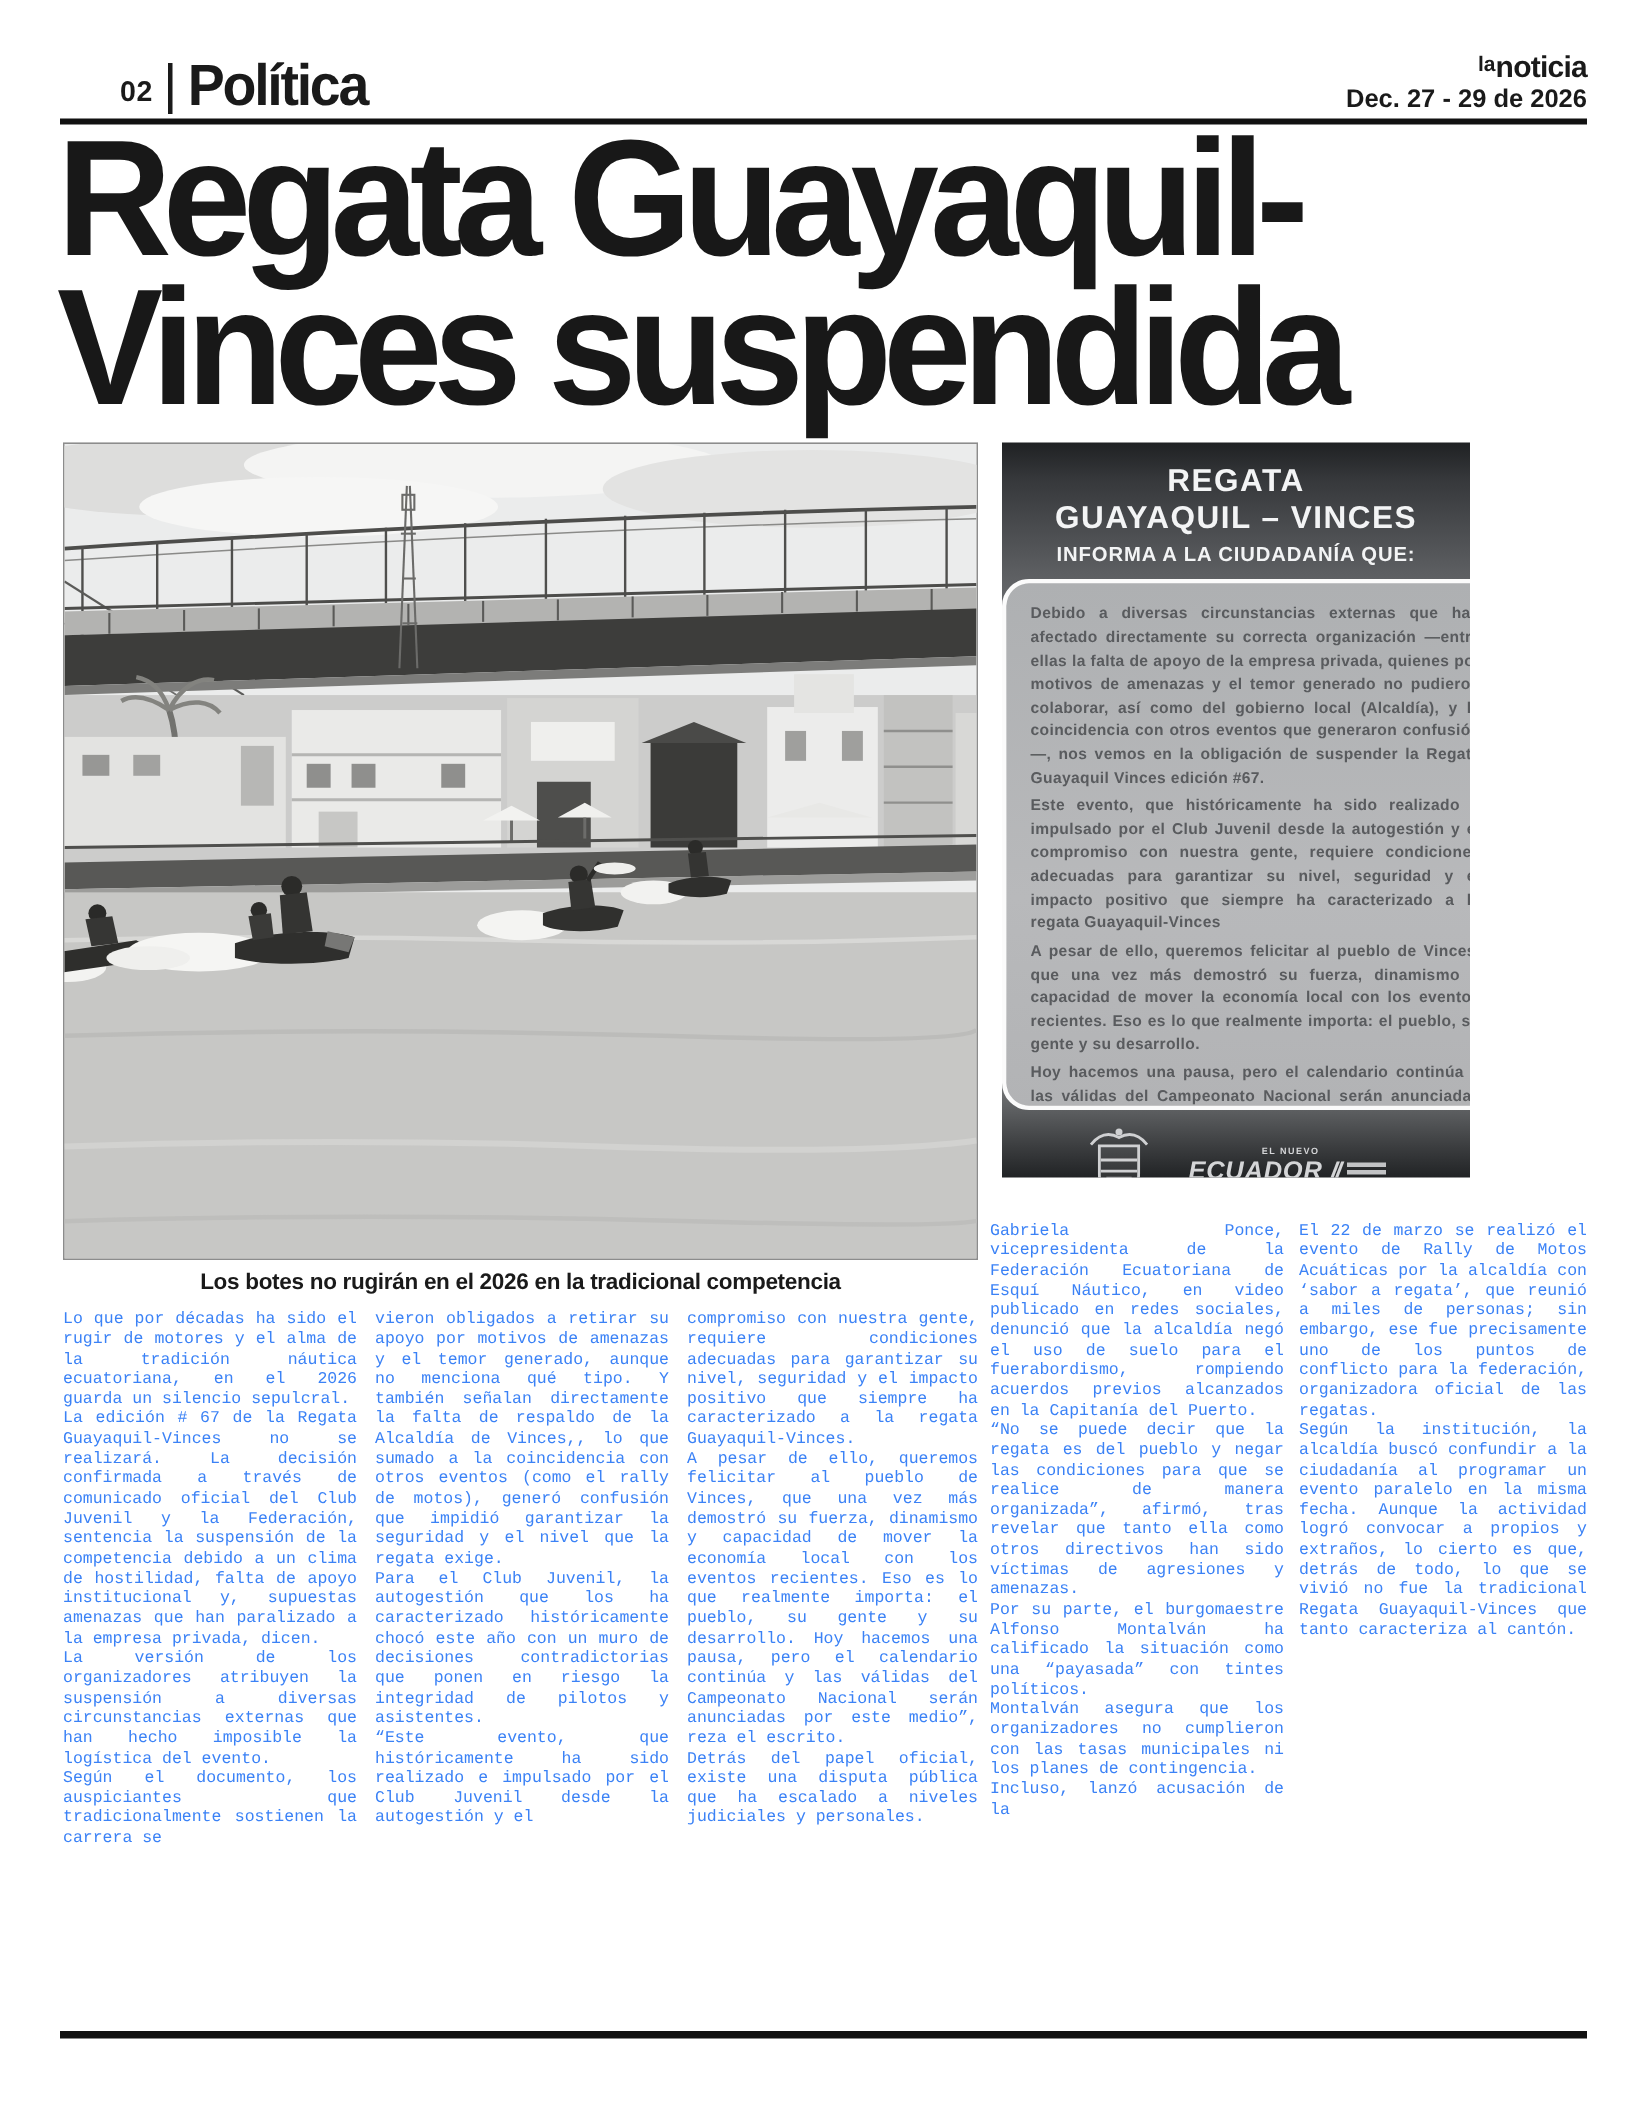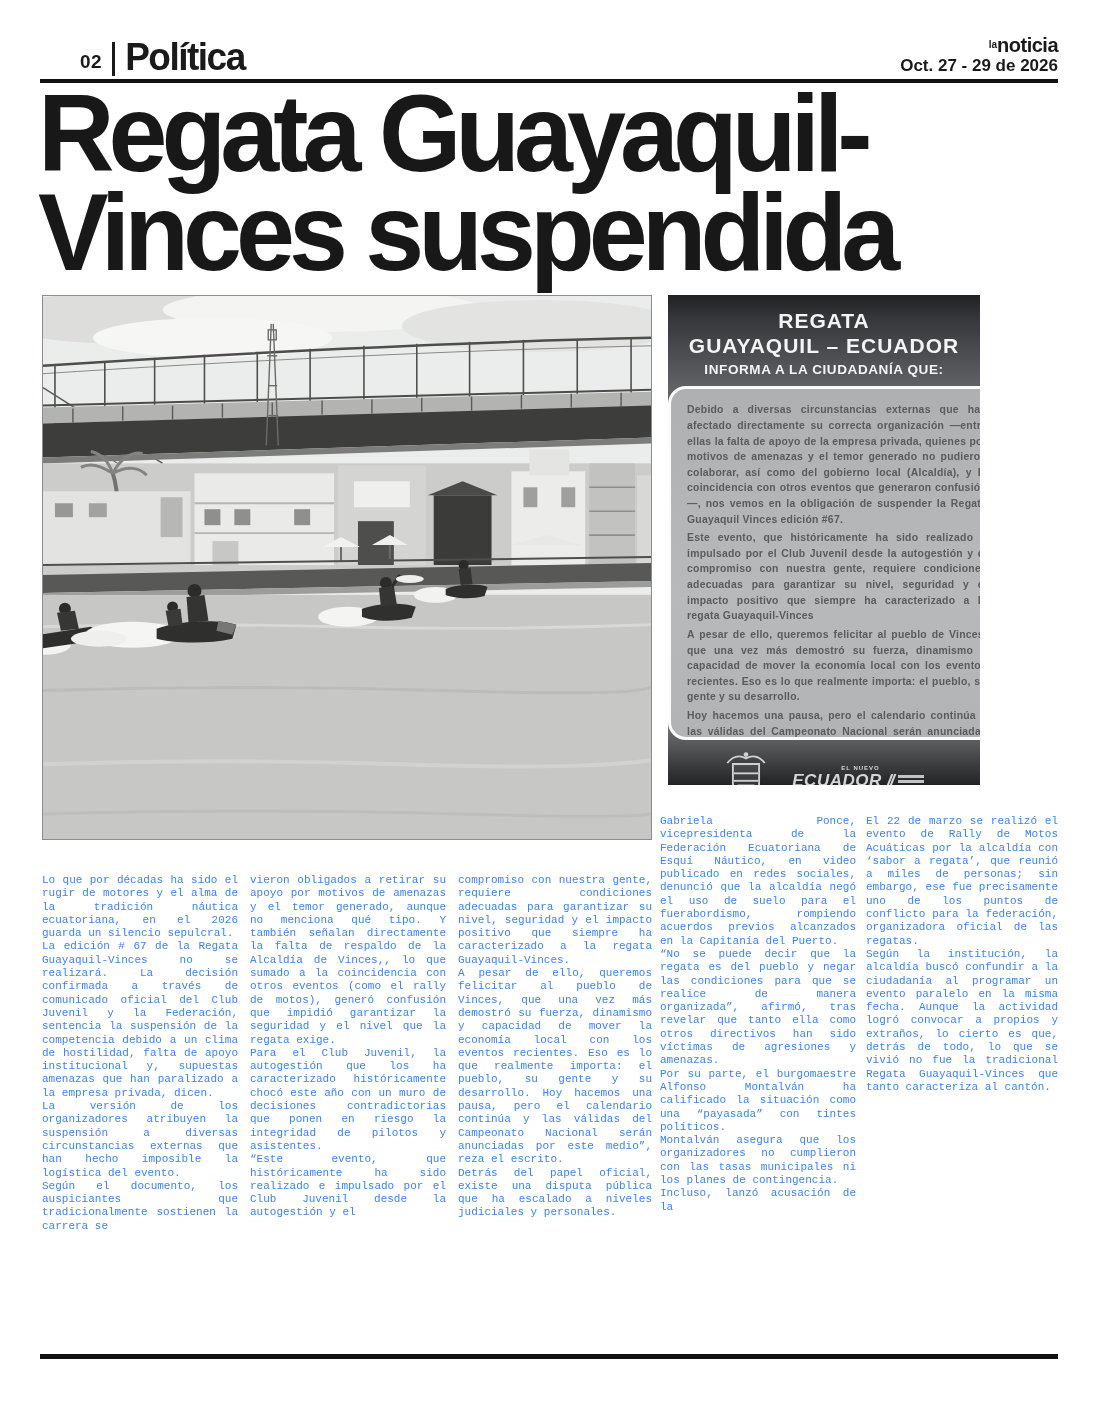--- a/index.html
+++ b/index.html
@@ -8,21 +8,21 @@
     margin:0 auto; overflow:hidden; font-family:"Liberation Sans", sans-serif; color:#1a1a1a;
   }
   
   .masthead { position:absolute; left:40px; top:34px; width:1018px; height:42px; }
   .mast-left { position:absolute; left:10px; bottom:0; display:flex; align-items:flex-end; gap:10px;margin-left:30px; }
   .page-num { font-size:19px; font-weight:bold; letter-spacing:0.5px; padding-bottom:3px; }
   .sect-divider { width:3px; height:34px; background:#1a1a1a; }
   .section-title { font-size:37px; font-weight:bold; letter-spacing:-1.5px; line-height:1; transform:scaleY(1.05); transform-origin:bottom left; }
   .mast-right { position:absolute; right:0; bottom:0; text-align:right; }
   .brand { font-weight:bold; line-height:1; }
-  .brand-la { font-size:10px; vertical-align:4px; }
+  .brand-la { font-size:14px; vertical-align:4px; }
   .brand-noticia { font-size:20px; letter-spacing:-0.5px; }
   .issue-date { font-size:17px; font-weight:bold; margin-top:1px; }
   .header-rule { position:absolute; left:40px; top:79px; width:1018px; height:4px; background:#111; }
 
   
   .headline { position:absolute; left:38px; top:84px; width:1030px; font-weight:bold;
     font-size:106px; line-height:0.90; letter-spacing:-6px; color:#181818;
     transform:scaleY(1.04); transform-origin:top left; white-space:nowrap; }
 
   
@@ -79,21 +79,21 @@
 <div class="page">
 
   <div class="masthead">
     <div class="mast-left">
       <span class="page-num">02</span>
       <span class="sect-divider"></span>
       <span class="section-title">Política</span>
     </div>
     <div class="mast-right">
       <div class="brand"><span class="brand-la">la</span><span class="brand-noticia">noticia</span></div>
-      <div class="issue-date">Oct. 27 - 29 de 2026</div>
+      <div class="issue-date">Dec. 27 - 29 de 2026</div>
     </div>
   </div>
   <div class="header-rule"></div>
 
   <div class="headline">
     <div>Regata Guayaquil-</div>
     <div>Vinces suspendida</div>
   </div>
 
   <figure class="photo-fig" style="margin:0">
@@ -219,25 +219,26 @@
       </g>
       <g transform="translate(406,272)">
         <ellipse cx="-12" cy="28" rx="22" ry="8" fill="#f2f2f0"></ellipse>
         <path d="M-2,22 C10,17 30,16 40,20 L37,29 C22,33 6,31 -2,28 Z" fill="#2f2f2d"></path>
         <circle cx="16" cy="-2" r="5" fill="#2b2b29"></circle>
         <path d="M11,2 L23,1 L25,17 L13,18 Z" fill="#343432"></path>
       </g>
       <ellipse cx="368" cy="284" rx="14" ry="4" fill="#eeeeec"></ellipse>
     </svg>
   </figure>
+  <div class="photo-caption">Los botes no rugirán en el 2026 en la tradicional competencia</div>
 
   <div class="comm-fig">
     <div class="comm-title">
       <div class="t1">REGATA</div>
-      <div class="t2">GUAYAQUIL – ECUADOR</div>
+      <div class="t2">GUAYAQUIL – VINCES</div>
       <div class="t3">INFORMA A LA CIUDADANÍA QUE:</div>
     </div>
     <div class="comm-card">
         <p>Debido a diversas circunstancias externas que han afectado directamente su correcta organización —entre ellas la falta de apoyo de la empresa privada, quienes por motivos de amenazas y el temor generado no pudieron colaborar, así como del gobierno local (Alcaldía), y la coincidencia con otros eventos que generaron confusión—, nos vemos en la obligación de suspender la Regata Guayaquil Vinces edición #67.</p>
         <p>Este evento, que históricamente ha sido realizado e impulsado por el Club Juvenil desde la autogestión y el compromiso con nuestra gente, requiere condiciones adecuadas para garantizar su nivel, seguridad y el impacto positivo que siempre ha caracterizado a la regata Guayaquil-Vinces</p>
         <p>A pesar de ello, queremos felicitar al pueblo de Vinces, que una vez más demostró su fuerza, dinamismo y capacidad de mover la economía local con los eventos recientes. Eso es lo que realmente importa: el pueblo, su gente y su desarrollo.</p>
         <p>Hoy hacemos una pausa, pero el calendario continúa y las válidas del Campeonato Nacional serán anunciadas por este medio.</p>
       </div>
     <div class="comm-logos">
       <svg class="crest" viewBox="0 0 46 62">

